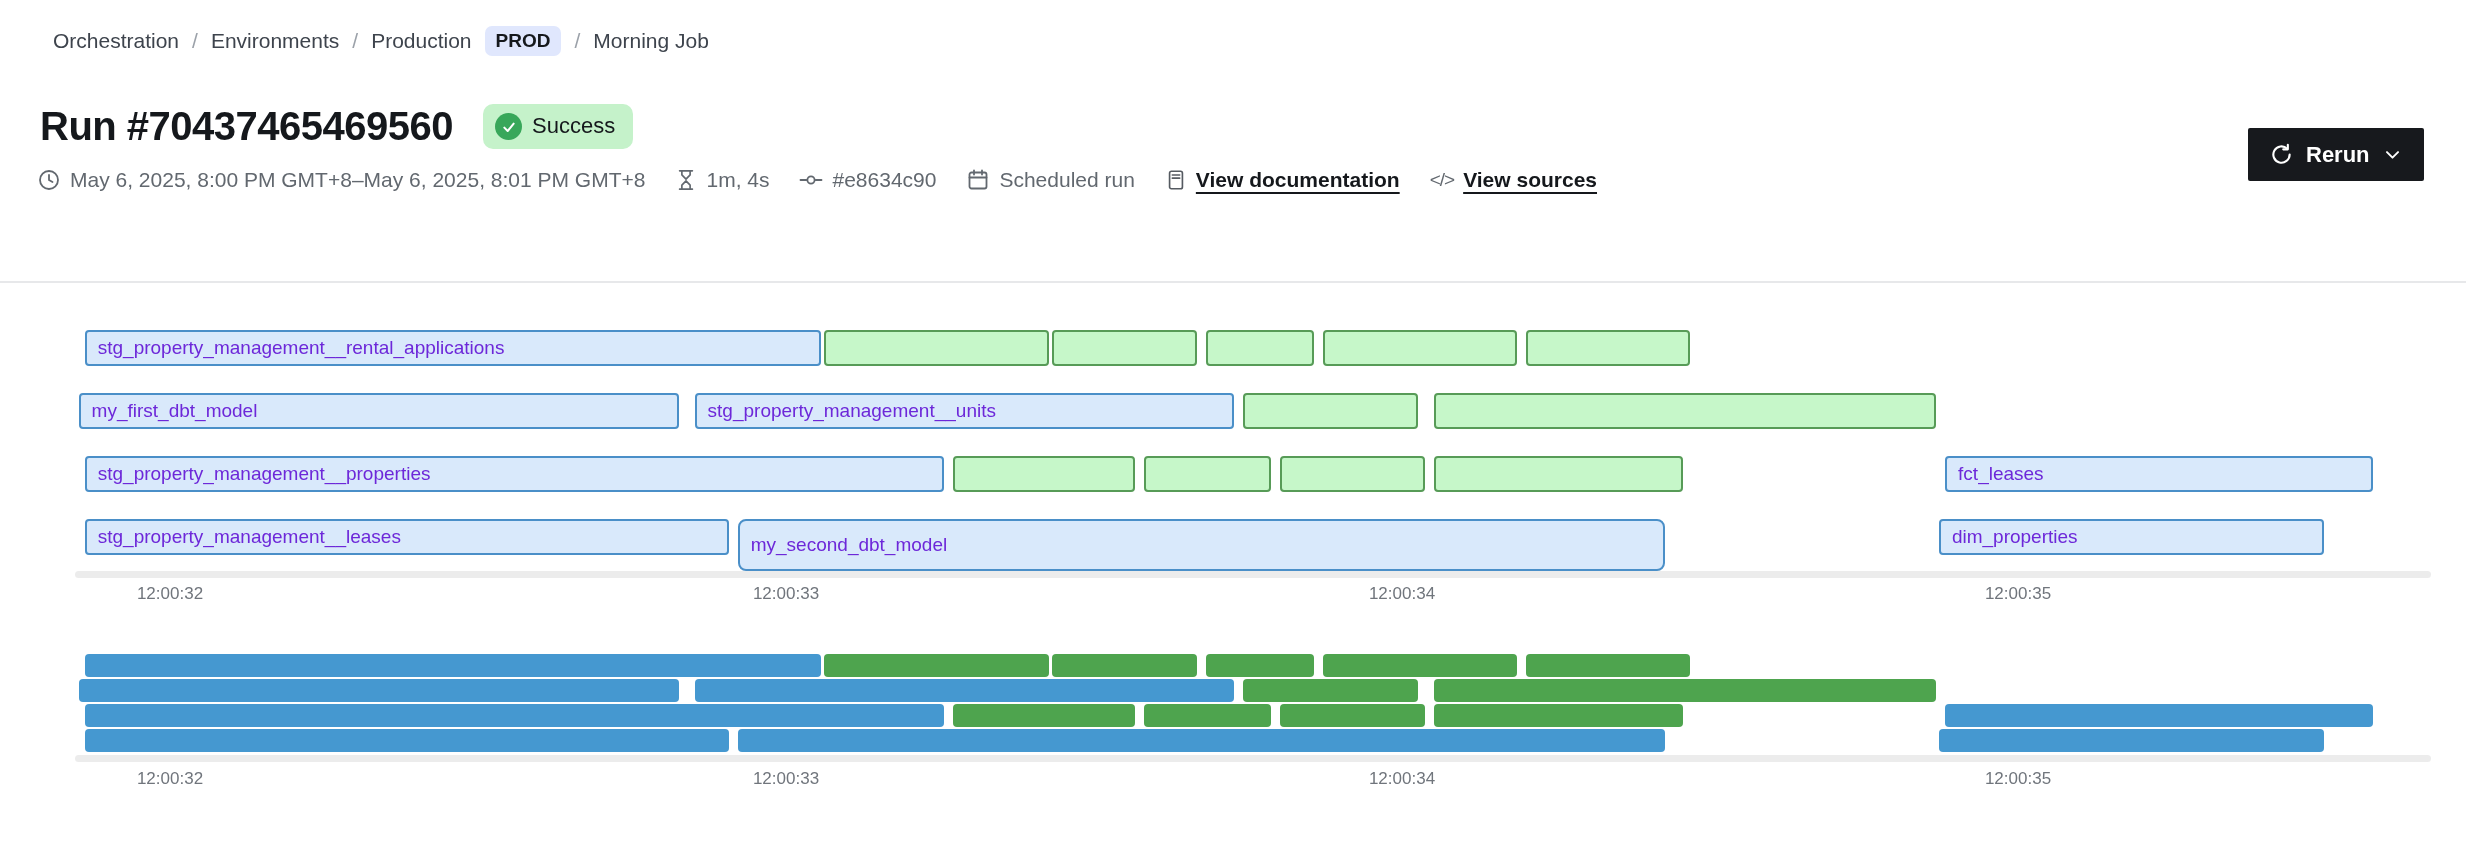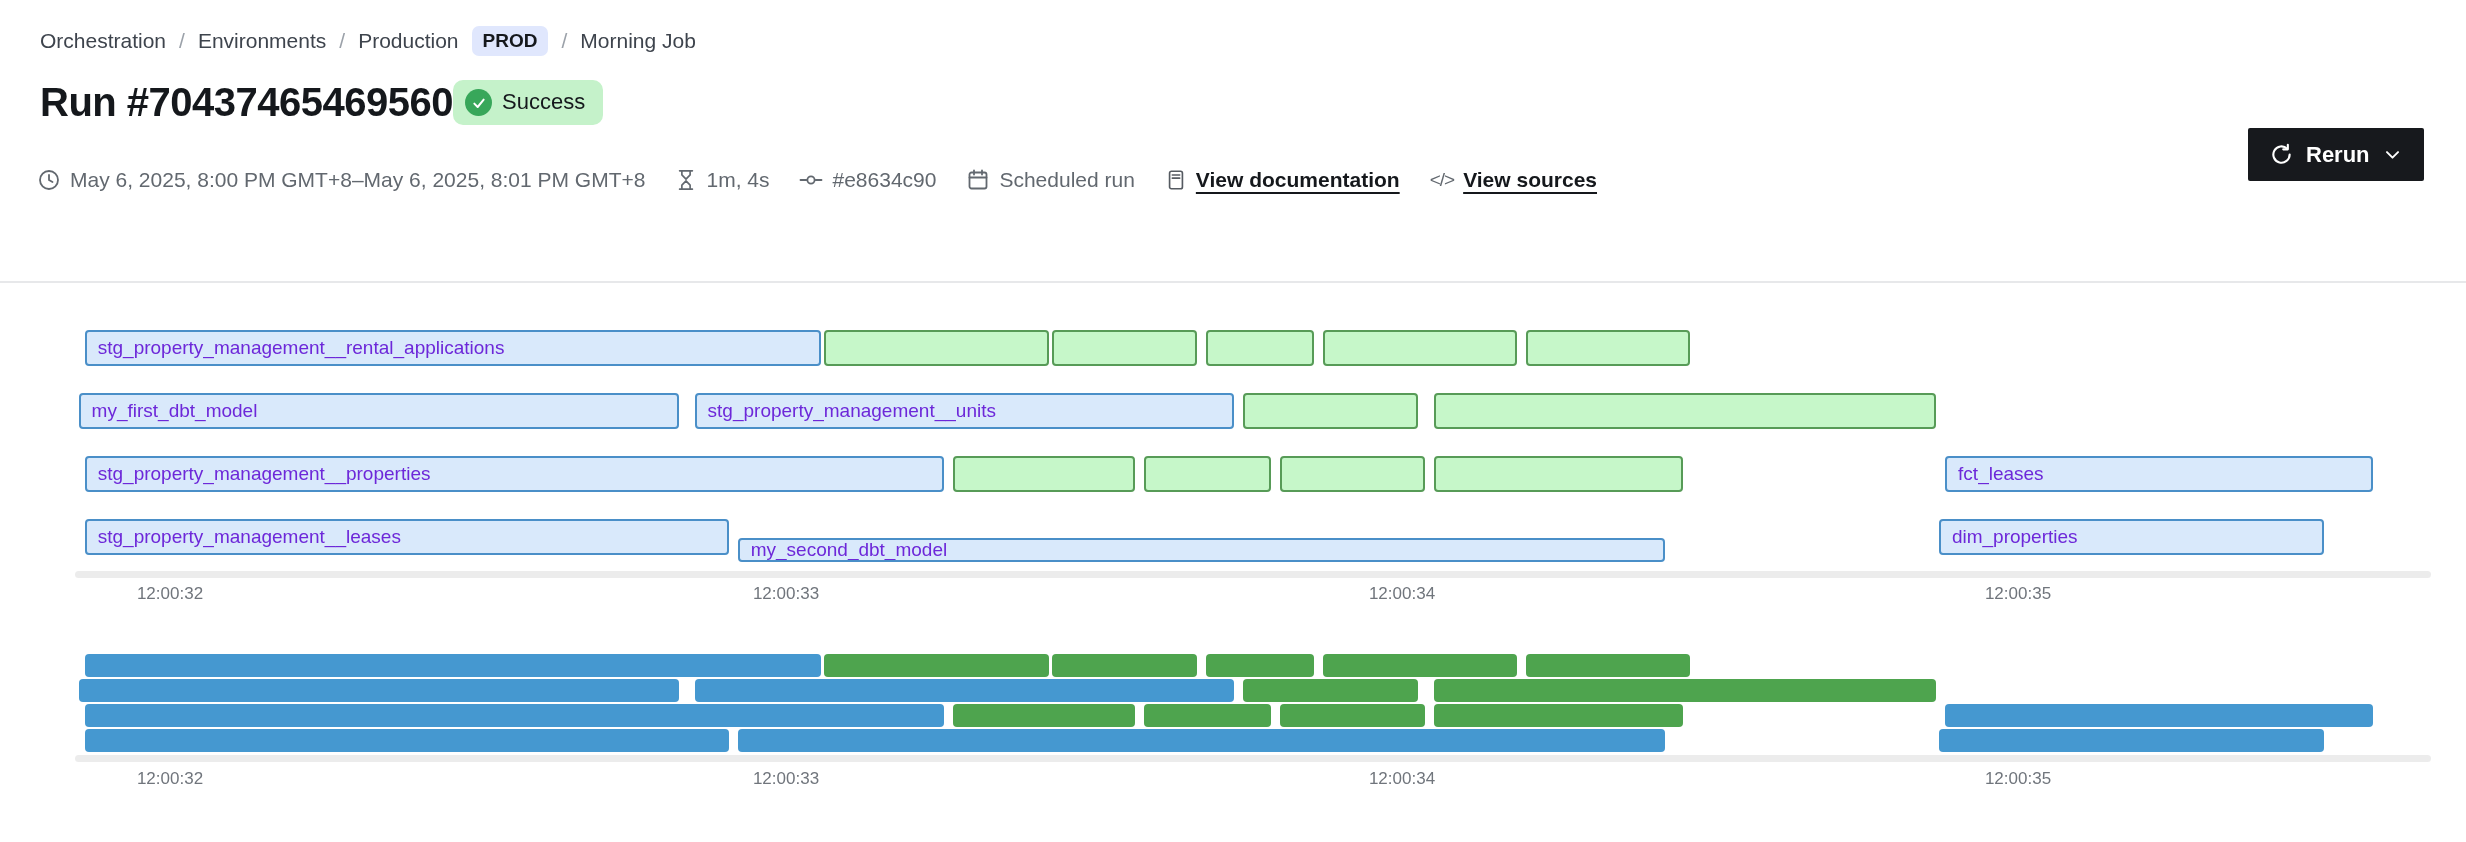--- a/index.html
+++ b/index.html
@@ -1,26 +1,26 @@
 <!DOCTYPE html>
 <html style="--accent: #3157e0; --success-bg: #c5f2ca; --success-icon: #38a75a; --prod-badge-bg: #e0e7fd; --button-bg: #17191d; --blue-fill: #d9e9fb; --blue-border: #4a8fc8; --green-fill: #c6f7c9; --green-border: #579b57; --mini-blue: #4598d0; --mini-green: #4ea44e;"><head>
 <meta charset="utf-8">
 <style>
   * { margin:0; padding:0; box-sizing:border-box; }
   html,body { background:#ffffff; }
   body { font-family:"Liberation Sans", sans-serif; }
   .screen { position:relative; width:2466px; height:842px; background:#fff; overflow:hidden; }
 
   
-  .breadcrumb { position:absolute; top:26px; left:40px; display:flex; align-items:center; gap:13px; font-size:21px; color:#3e444d; font-weight:500; }
+  .breadcrumb { position:absolute; top:26px; left:53px; display:flex; align-items:center; gap:13px; font-size:21px; color:#3e444d; font-weight:500; }
   .crumb-sep { color:#9ba1a9; font-weight:400; }
   .prod-badge { background:var(--prod-badge-bg,#e0e7fd); color:#15181c; font-weight:700; font-size:19px; padding:4px 11px; border-radius:7px; }
 
   
-  .title-row { position:absolute; top:80px; left:40px; display:flex; align-items:center; }
+  .title-row { position:absolute; top:104px; left:40px; display:flex; align-items:center; gap:30px; }
   .run-title { font-size:40px; font-weight:600; color:#15181c; letter-spacing:-0.5px; }
   .status-badge { display:flex; align-items:flex-start; gap:10px; background:var(--success-bg,#c5f2ca); border-radius:10px; padding:9px 18px 9px 12px; }
   .status-check { width:27px; height:27px; border-radius:50%; background:var(--success-icon,#38a75a); display:flex; align-items:center; justify-content:center; }
   .status-label { font-size:22px; color:#15181c; font-weight:500; }
 
   
   .meta-row { position:absolute; top:168px; left:37px; display:flex; align-items:center; gap:30px; font-size:21px; color:#62686f; }
   .meta-item { display:flex; align-items:center; gap:9px; white-space:nowrap; }
   .meta-item svg { flex:none; }
   .meta-link { color:#15181c; font-weight:600; text-decoration:underline; text-underline-offset:5px; cursor:pointer; }
@@ -156,21 +156,21 @@
       <div class="bar green" style="left: 953.32px; top: 456px; width: 181.8px; height: 36px;"></div>
       <div class="bar green" style="left: 1144.28px; top: 456px; width: 126.36px; height: 36px;"></div>
       <div class="bar green" style="left: 1279.8px; top: 456px; width: 144.84px; height: 36px;"></div>
       <div class="bar green" style="left: 1433.8px; top: 456px; width: 249.56px; height: 36px;"></div>
       <div class="bar blue" style="left: 1945.08px; top: 456px; width: 428.2px; height: 36px; text-align: right;">
         <span class="bar-label">fct_leases</span>
       </div>
       <div class="bar blue" style="left: 84.76px; top: 519px; width: 643.8px; height: 36px;">
         <span class="bar-label">stg_property_management__leases</span>
       </div>
-      <div class="bar blue" style="left: 737.72px; top: 538px; width: 927.16px; height: 24px;">
+      <div class="bar blue" style="left: 737.72px; top: 519px; width: 927.16px; height: 52px; border-radius: 8px;">
         <span class="bar-label">my_second_dbt_model</span>
       </div>
       <div class="bar blue" style="left: 1938.92px; top: 519px; width: 385.08px; height: 36px;">
         <span class="bar-label">dim_properties</span>
       </div>
     </div>
   <div class="scroll-track" style="top:571px"></div>
   <div id="gantt-axis">
       <div class="tick" style="left: 170px; top: 584px;">12:00:32</div>
       <div class="tick" style="left: 786px; top: 584px;">12:00:33</div>

